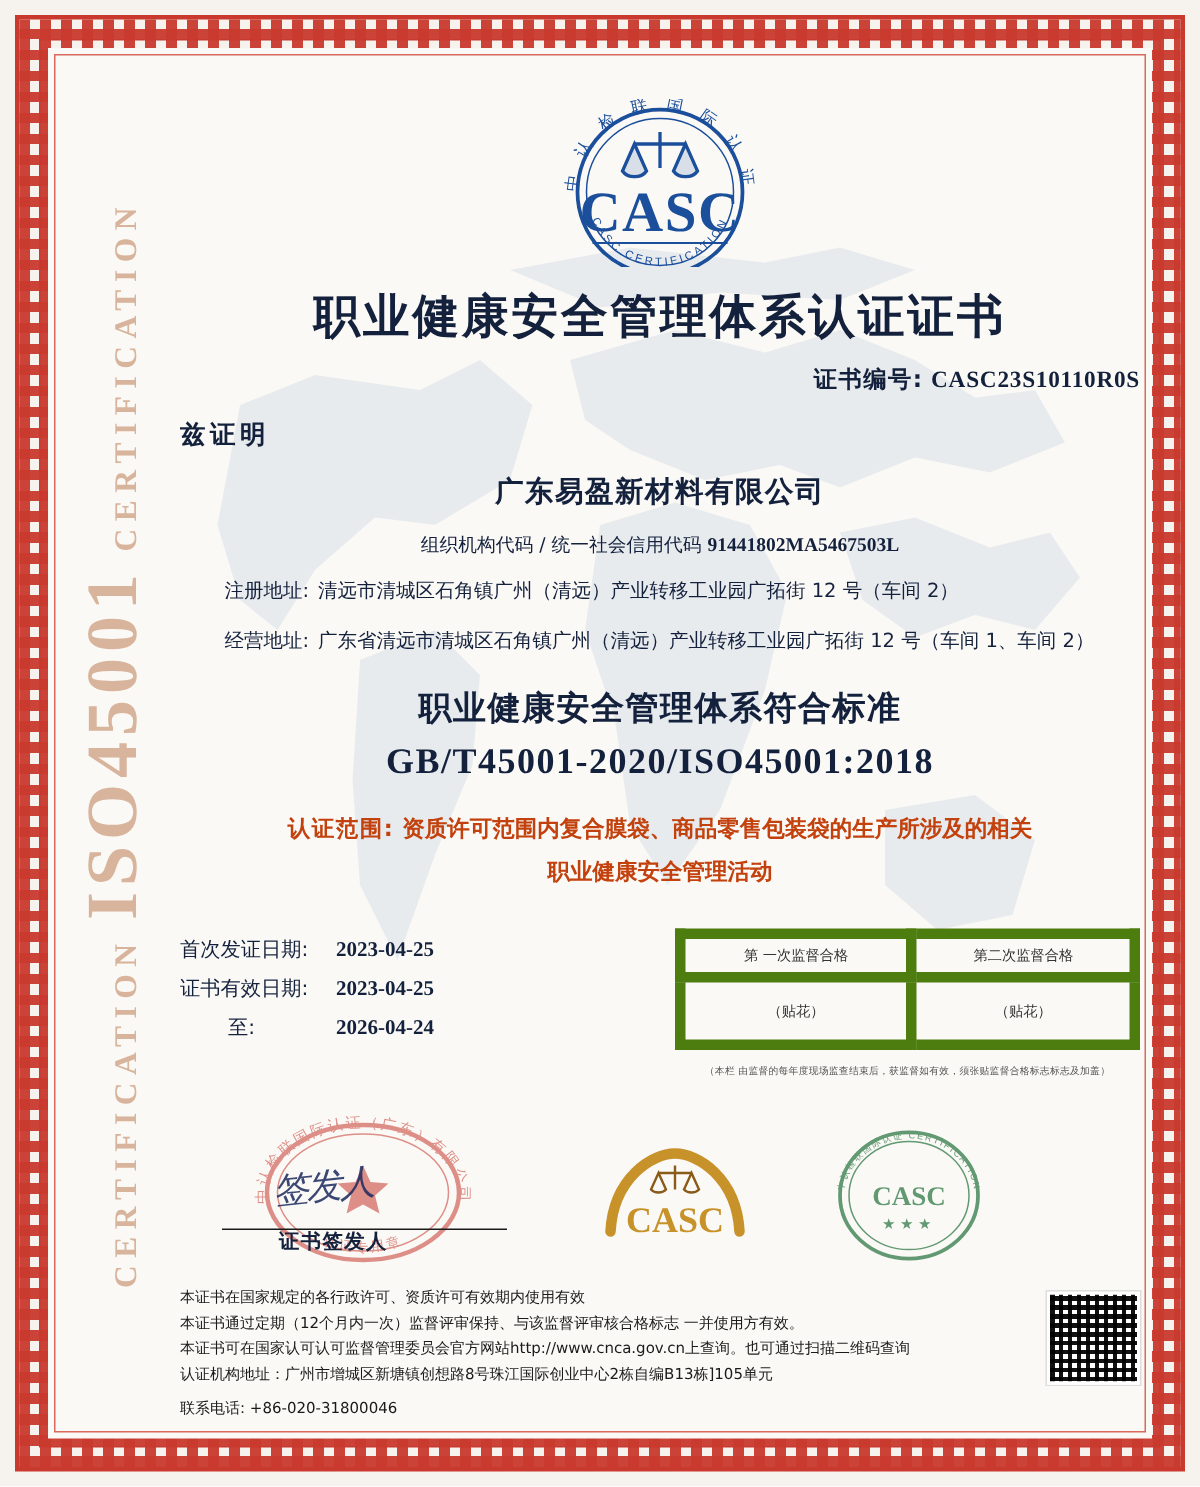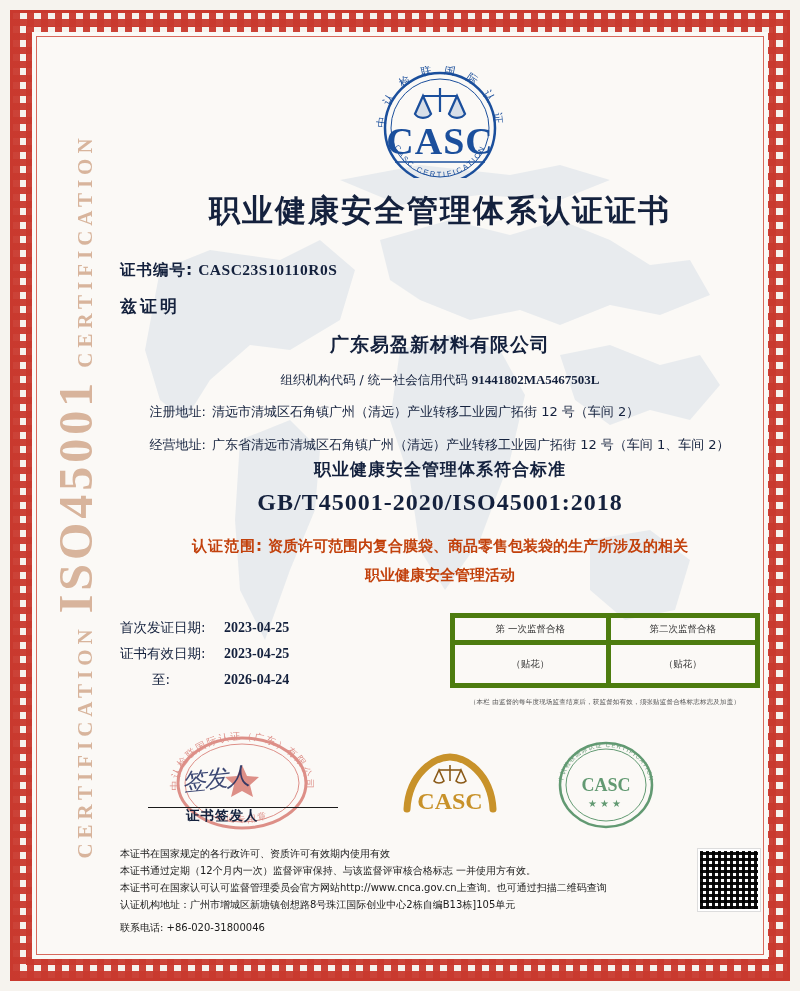--- a/index.html
+++ b/index.html
@@ -115,22 +115,22 @@
     margin-top: 12px;
     text-align: center;
     font-family: "DejaVu Sans", sans-serif;
     font-weight: bold;
     font-size: 31px;
     letter-spacing: 2px;
     color: #14213d;
   }
 
   .cert-no {
-    margin-top: 28px;
-    text-align: left;
+    margin-top: 11px;
+    text-align: right;
     font-size: 15.5px;
     color: #14213d;
     font-family: "DejaVu Sans", sans-serif;
   }
   .cert-no .label { font-weight: bold; letter-spacing: 1px; }
   .cert-no .value { font-family: "Liberation Serif", serif; font-weight: bold; letter-spacing: .5px;}
 
   .hereby {
     margin-top: 14px;
     text-align: left;
@@ -171,23 +171,23 @@
   .addr-row .k {
     width: 86px;
     flex: 0 0 86px;
     text-align: right;
     padding-right: 6px;
     white-space: nowrap;
   }
   .addr-row .v { flex: 1 1 auto; }
 
   .std-title {
-    margin-top: 4px;
-    text-align: center;
-    font-size: 17px;
+    margin-top: 20px;
+    text-align: center;
+    font-size: 22px;
     font-weight: bold;
     color: #14213d;
     letter-spacing: 1px;
     font-family: "DejaVu Sans", sans-serif;
   }
   .std-code {
     margin-top: 8px;
     text-align: center;
     font-size: 24px;
     font-weight: bold;
@@ -228,21 +228,21 @@
   .surv {
     flex: 1 1 auto;
     margin-left: 10px;
     margin-top: -2px;
   }
   .surv-table {
     width: 100%;
     border-collapse: collapse;
   }
   .surv-table td {
-    border: 5px solid #4d7c0f;
+    border: 7px solid #4d7c0f;
     text-align: center;
     font-size: 9.5px;
     color: #333;
     padding: 3px 2px;
     font-family: "DejaVu Sans", sans-serif;
   }
   .surv-table td.head { padding-top: 5px; padding-bottom: 4px; }
   .surv-table td.body { height: 32px; vertical-align: middle; }
   .surv-note {
     margin-top: 10px;

